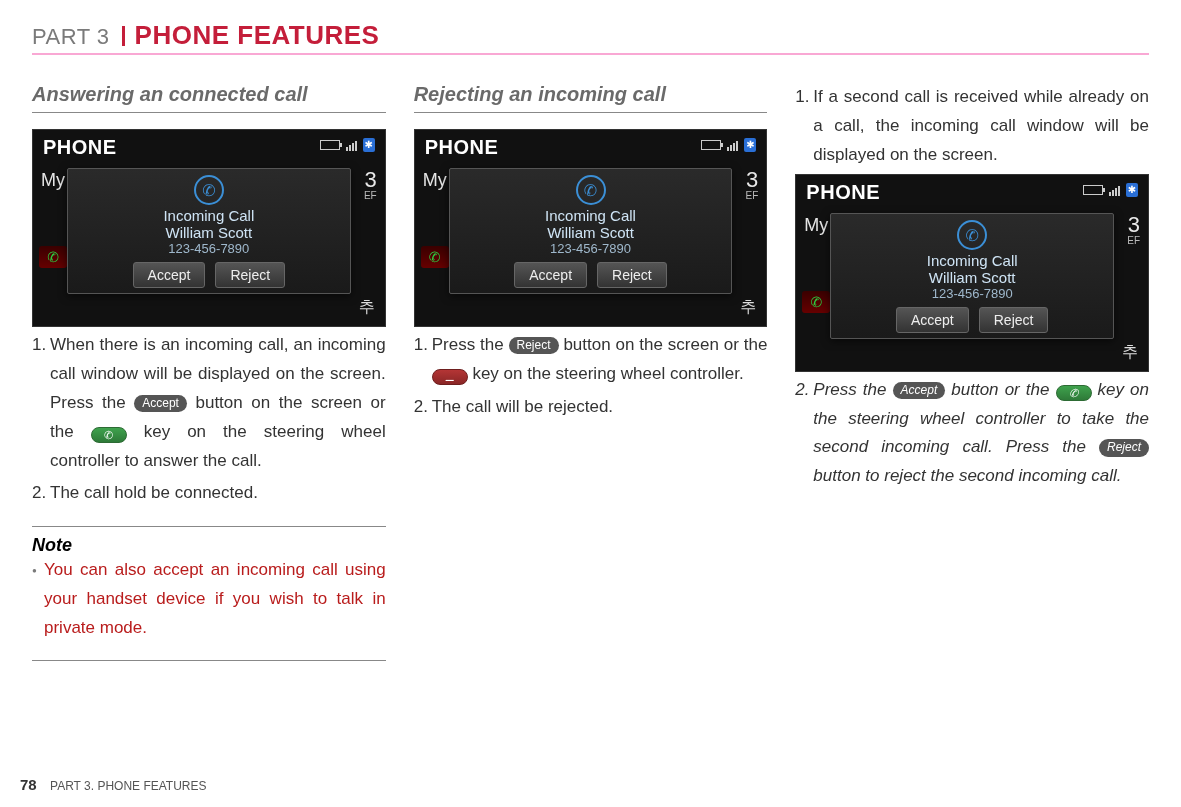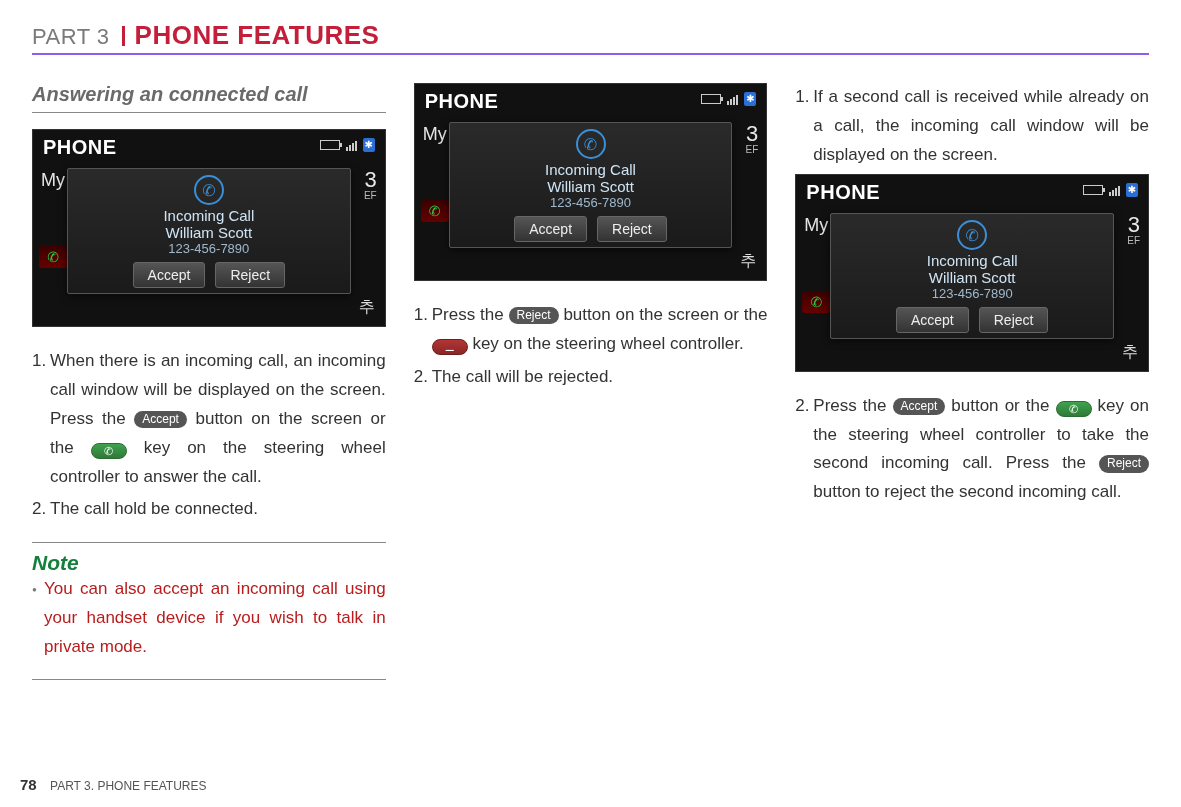--- a/index.html
+++ b/index.html
@@ -8,21 +8,21 @@
     width: 1181px;
     height: 807px;
     background: #fff;
     color: #333;
     position: relative;
     padding: 20px 32px 30px 32px;
   }
   .header-row {
     display: flex;
     align-items: baseline;
-    border-bottom: 2px solid #8b5cf6;
+    border-bottom: 2px solid #f9a8d4;
     padding-bottom: 2px;
     margin-bottom: 28px;
   }
   .part-label {
     color: #7a7a7a;
     font-size: 22px;
     font-weight: 400;
     letter-spacing: 0.5px;
   }
   .divider-v {
@@ -55,21 +55,21 @@
     padding-bottom: 6px;
     margin-bottom: 16px;
   }
   .phone-screenshot {
     background: #111;
     width: 100%;
     height: 198px;
     position: relative;
     border: 1px solid #333;
     overflow: hidden;
-    margin-bottom: 20px;
+    margin-bottom: 4px;
   }
   .ps-title {
     color: #fff;
     font-size: 20px;
     font-weight: bold;
     padding: 6px 10px 4px 10px;
     letter-spacing: 0.5px;
   }
   .ps-statusbar {
     position: absolute;
@@ -234,24 +234,24 @@
     border-radius: 8px;
     vertical-align: -2px;
     line-height: 15px;
     text-align: center;
     font-size: 11px;
     color: #fff;
   }
   .inline-key.green { background: linear-gradient(#3fa24d,#2e7a38); border: 1px solid #2d6b34; }
   .inline-key.red { background: linear-gradient(#b43535,#8a2626); border: 1px solid #6e1e1e; }
   .note-heading {
-    color: #15803d;
+    color: #000000;
     font-style: italic;
     font-weight: bold;
-    font-size: 21px;
+    font-size: 18px;
     border-top: 1px solid #888;
     margin-top: 18px;
     padding-top: 8px;
   }
   .note-body {
     font-size: 17px;
     line-height: 1.7;
     color: #b91c1c;
     text-align: justify;
     padding-left: 12px;
@@ -342,20 +342,21 @@
         <span>When there is an incoming call, an incoming call window will be displayed on the screen. Press the </span><span class="inline-btn">Accept</span><span> button on the screen or the </span><span class="inline-key green">✆</span><span> key on the steering wheel controller to answer the call.</span>
       </li>
       <li>The call hold be connected.</li>
     </ol>
 
     <div class="note-heading">Note</div>
     <div class="note-body">You can also accept an incoming call using your handset device if you wish to talk in private mode.</div>
   </div>
 
   <div class="col">
+    <div class="section-heading">Rejecting an incoming call</div>
 
     <div class="phone-screenshot">
       <div class="ps-title">PHONE</div>
       <div class="ps-statusbar">
         <span class="icon-battery"></span>
         <span class="icon-signal">
             <span></span>
             <span></span>
             <span></span>
             <span></span>
@@ -426,21 +427,21 @@
         <div class="line1">Incoming Call</div>
         <div class="line2">William Scott</div>
         <div class="line3">123-456-7890</div>
         <div class="ps-popup-buttons">
           <div class="ps-btn">Accept</div>
           <div class="ps-btn">Reject</div>
         </div>
       </div>
     </div>
 
-    <ol start="2" style="counter-reset:item 1;">
+    <ol start="2" style="counter-reset:item 1;font-style:italic;">
       <li>
         <span>Press the </span><span class="inline-btn">Accept</span><span> button or the </span><span class="inline-key green">✆</span><span> key on the steering wheel controller to take the second incoming call. Press the </span><span class="inline-btn">Reject</span><span> button to reject the second incoming call.</span>
       </li>
     </ol>
   </div>
 
 </div>
 
 <div class="footer">
   <span class="pagenum">78</span>

